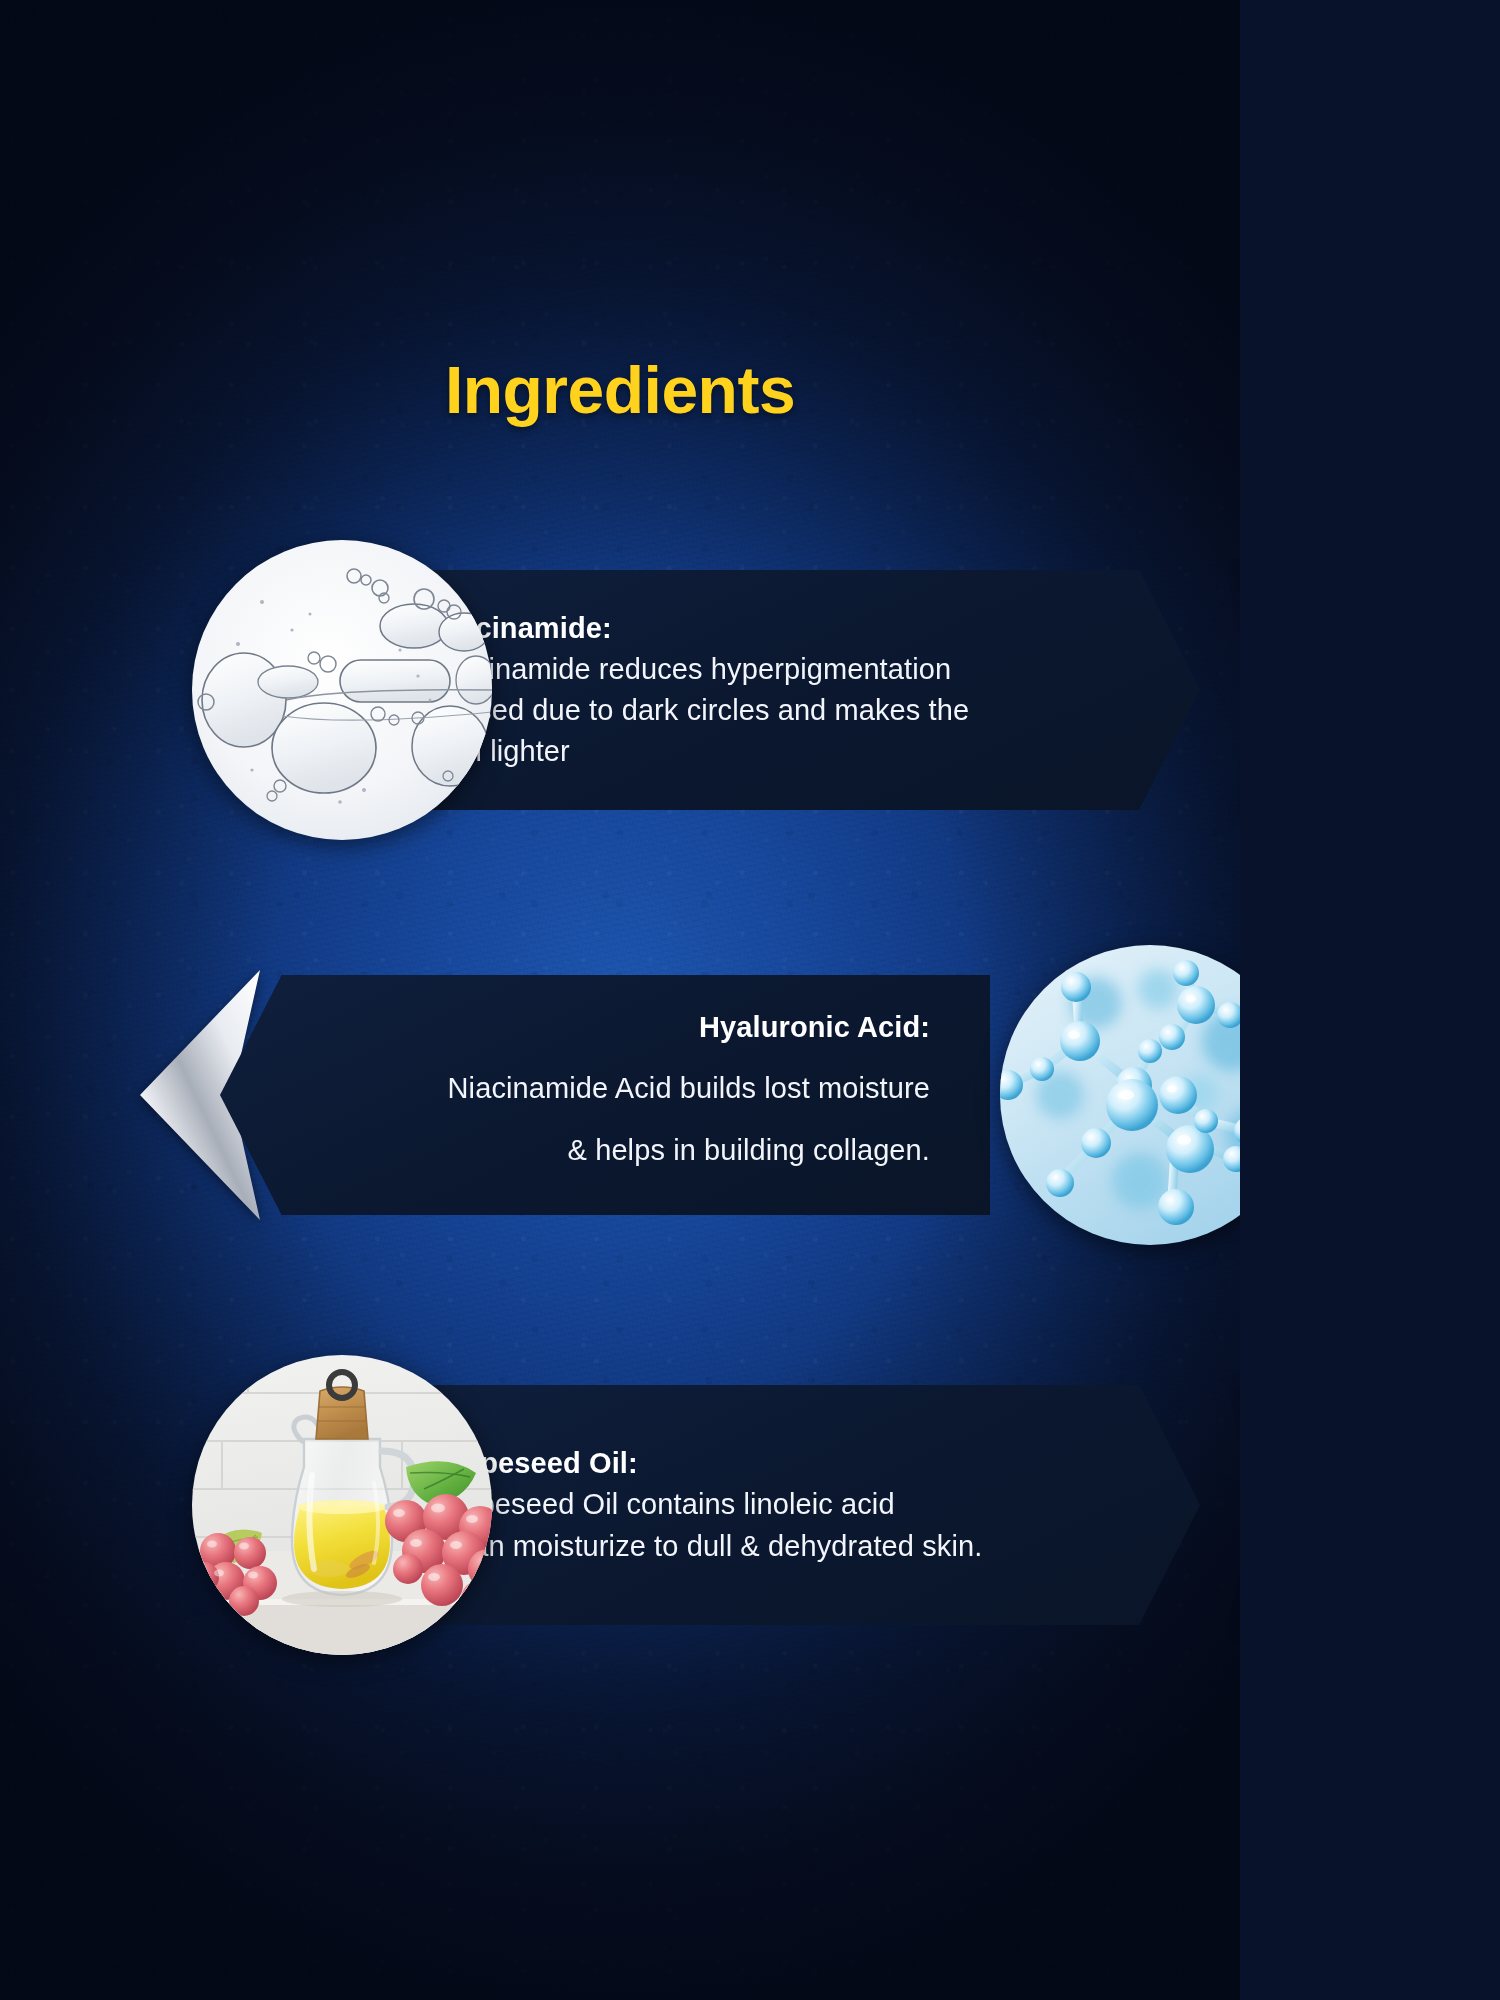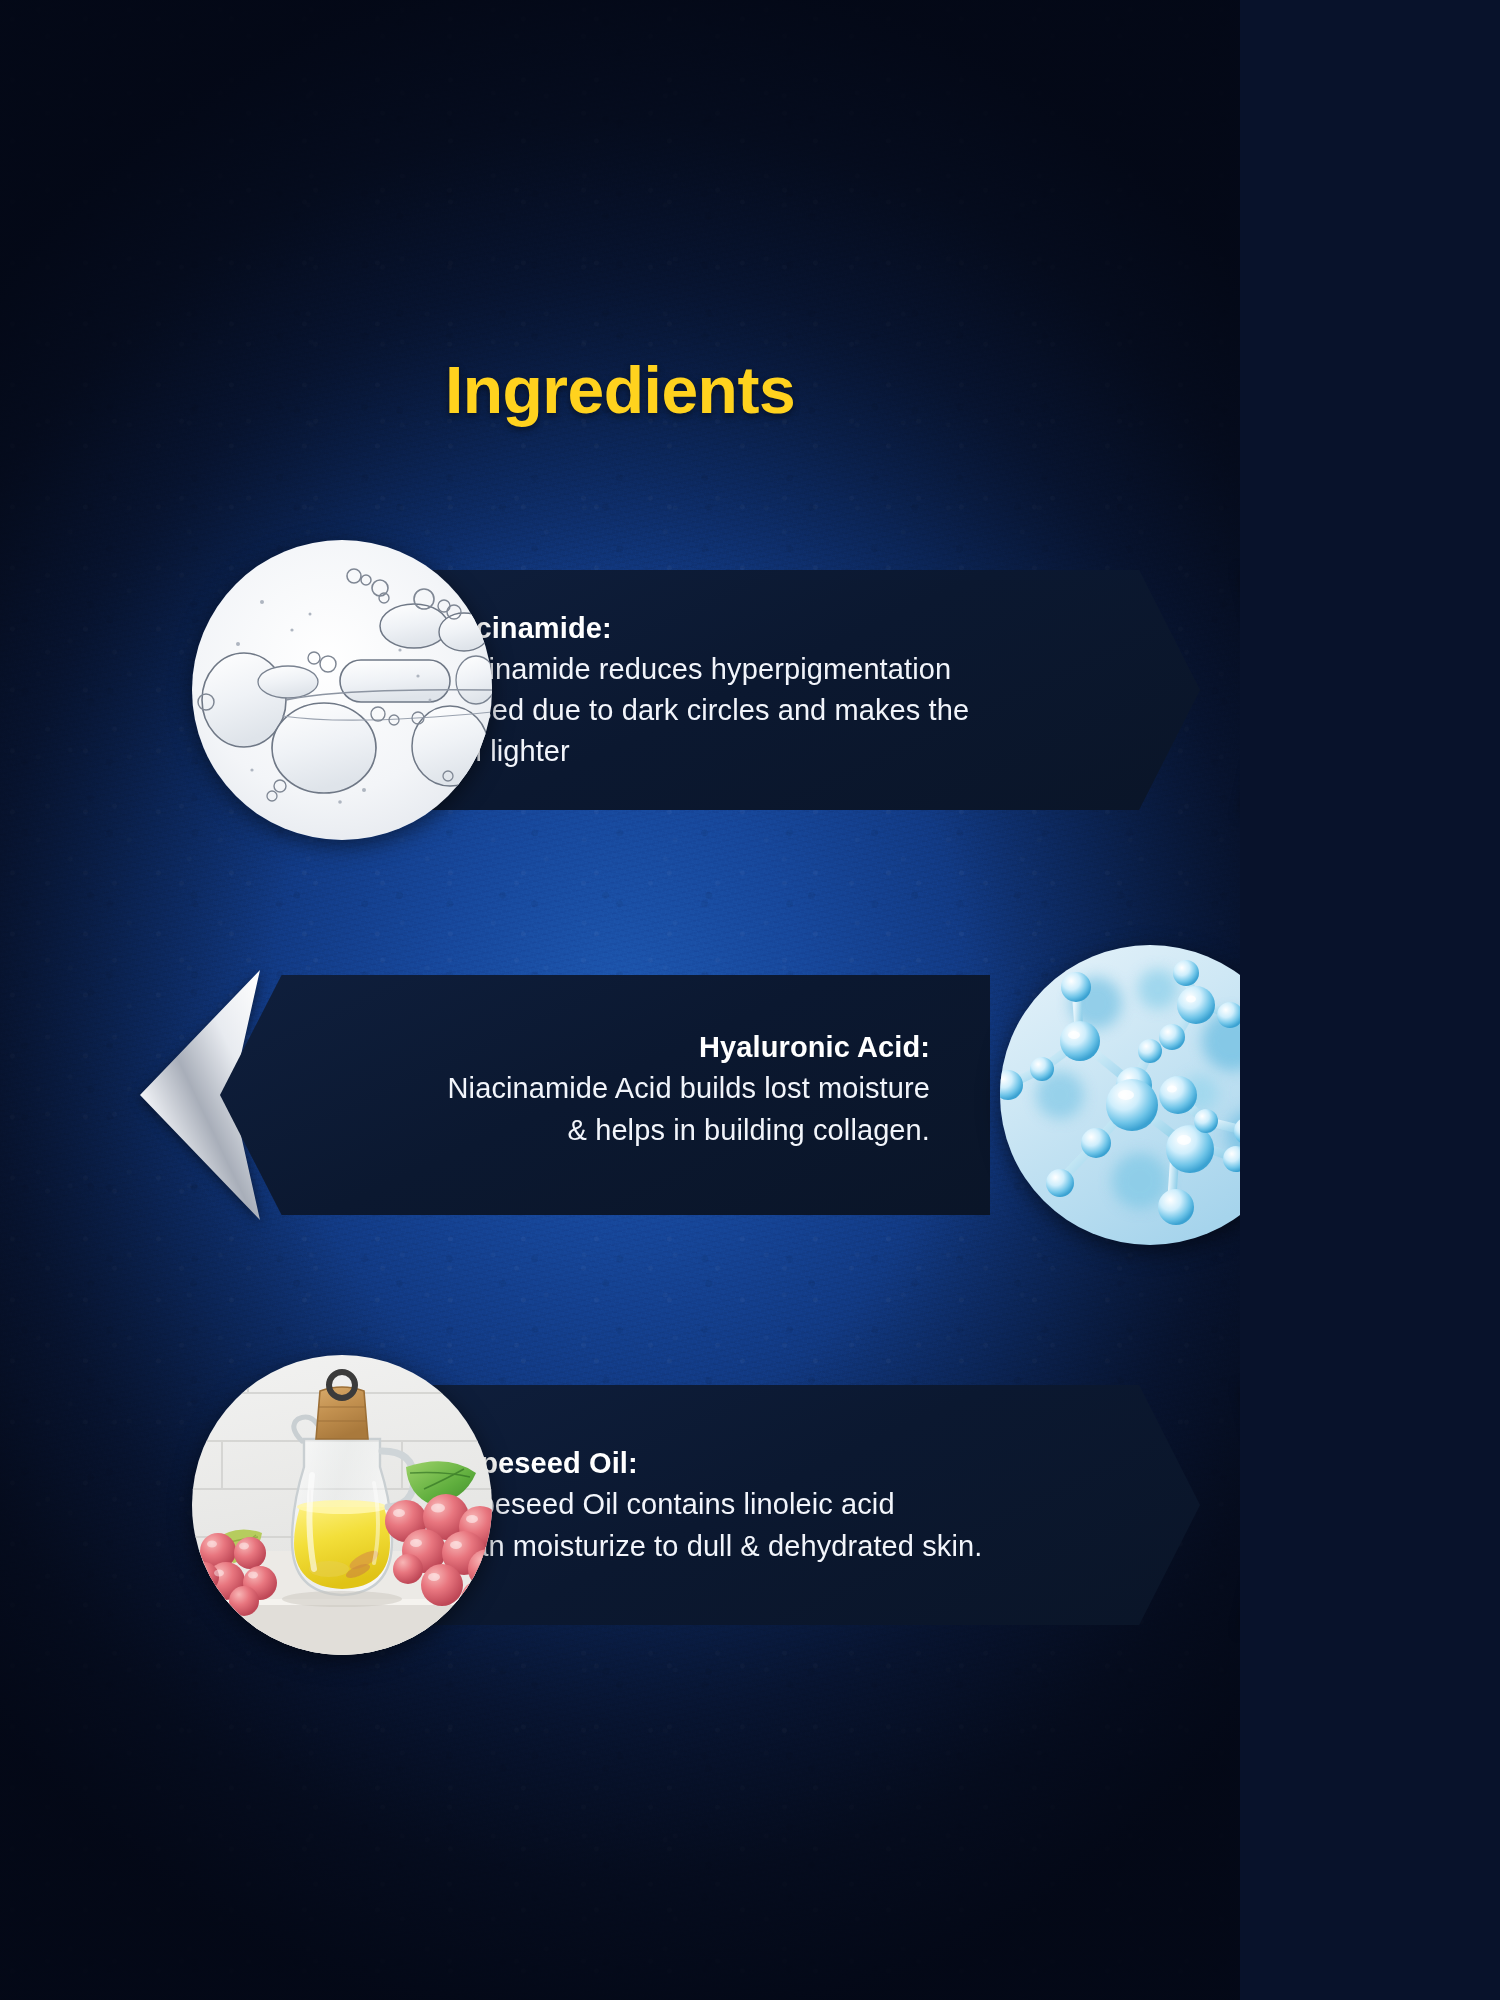--- a/index.html
+++ b/index.html
@@ -100,20 +100,21 @@
     left:330px; width:870px; top:45px; height:240px;
     clip-path:polygon(0 0, 93% 0, 100% 50%, 93% 100%, 0 100%);
     padding:0 120px 0 100px;
     text-align:left;
   }
   .card-left {            
     left:220px; width:770px; top:45px; height:240px;
     clip-path:polygon(8% 0, 100% 0, 100% 100%, 8% 100%, 0 50%);
     padding:0 60px 12px 120px;
     text-align:right;
+    gap:20px;
   }
 
   .card-title {
     color:#ffffff;
     font-weight:bold;
     font-size:29px;
     line-height:1.42;
     letter-spacing:.1px;
   }
   .card-desc {

